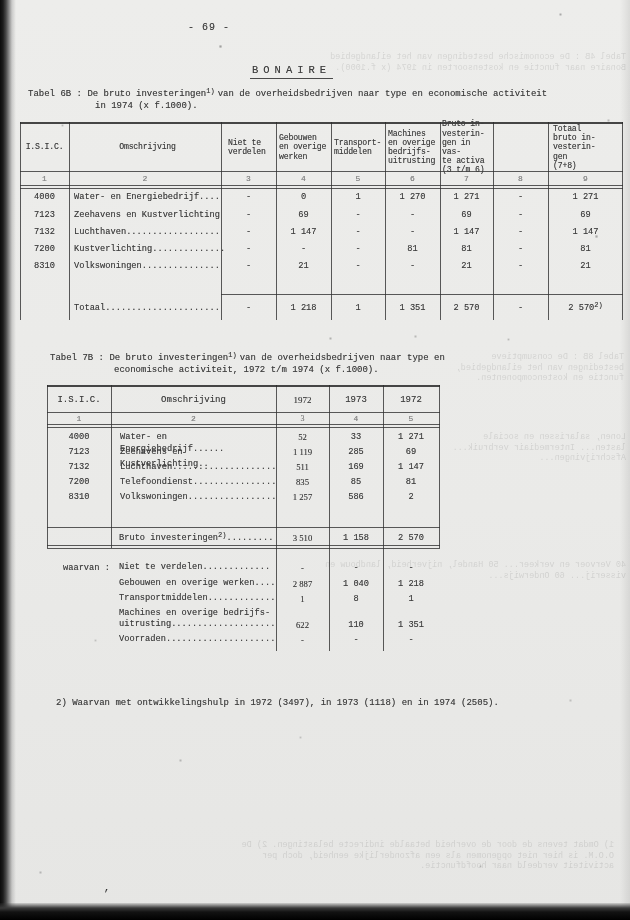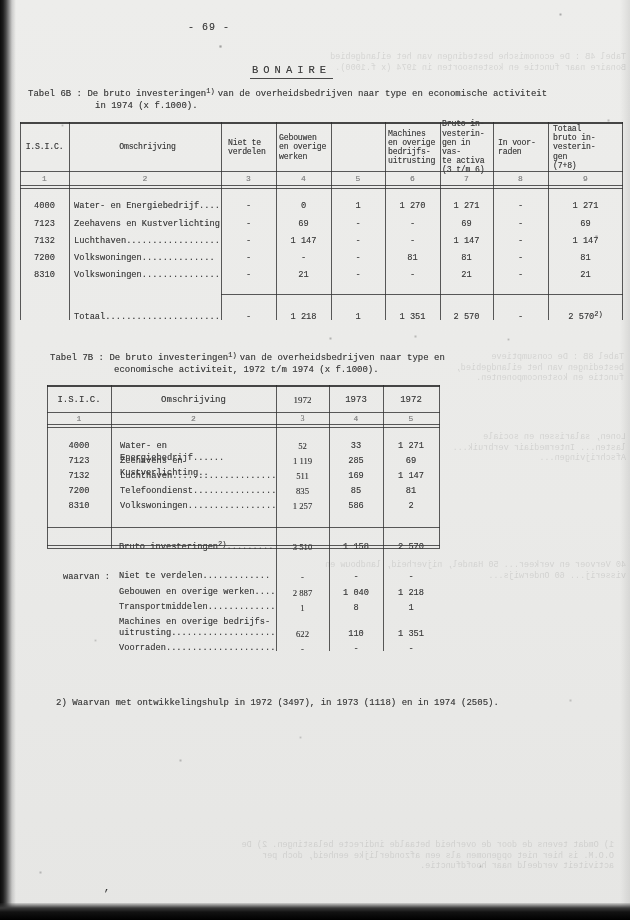--- a/index.html
+++ b/index.html
@@ -50,21 +50,21 @@
 
   
   #t6{position:absolute;left:20px;top:122px;width:603px;height:198px;}
   #t6 .vl{height:198px;}
   .h{position:absolute;top:2px;height:46px;display:flex;align-items:center;
      font-size:8.2px;line-height:9.2px;letter-spacing:-.2px;white-space:pre-line;
      text-align:left;padding-left:3px;box-sizing:border-box;}
   .hc{justify-content:center;text-align:center;padding-left:0;}
   .n{position:absolute;top:51px;height:11px;line-height:11px;font-size:8px;
      text-align:center;color:#8d8d8d;}
-  .row{position:absolute;left:0;width:100%;height:12px;margin-top:9px;}
+  .row{position:absolute;left:0;width:100%;height:12px;}
   .c{position:absolute;top:0;height:12px;line-height:12px;font-size:8.7px;text-align:center;}
   .c1{left:0;width:49px;}   .c2{left:49px;width:152px;text-align:left;padding-left:5px;box-sizing:border-box;}
   .c3{left:201px;width:55px;}.c4{left:256px;width:55px;}.c5{left:311px;width:54px;}
   .c6{left:365px;width:55px;}.c7{left:420px;width:53px;}.c8{left:473px;width:55px;}
   .c9{left:528px;width:75px;}
 
   
   #t7{position:absolute;left:47px;top:385px;width:393px;height:266px;}
   .g{position:absolute;top:3px;height:23px;display:flex;align-items:center;
      justify-content:center;font-size:9px;}
@@ -116,31 +116,31 @@
     <i class="hl" style="top:66px;width:603px"></i>
     <i class="hl" style="top:172px;left:201px;width:402px"></i>
 
     <div class="h hc c1">I.S.I.C.</div>
     <div class="h hc c2">Omschrijving</div>
     <div class="h c3" style="padding-left:7px">Niet te
 verdelen</div>
     <div class="h c4">Gebouwen
 en overige
 werken</div>
+    <div class="h c5">Transport-
+middelen</div>
     <div class="h c6">Machines
 en overige
 bedrijfs-
 uitrusting</div>
     <div class="h c7" style="padding-left:2px">Bruto in-
 vesterin-
 gen in vas-
 te activa
 (3 t/m 6)</div>
-    <div class="h c8" style="padding-left:5px">In voor-
-raden</div>
     <div class="h c9" style="padding-left:5px">Totaal
 bruto in-
 vesterin-
 gen
 (7+8)</div>
 
     <span class="n c1">1</span>
     <span class="n c2" style="text-align:center;padding-left:0">2</span>
     <span class="n c3">3</span>
     <span class="n c4">4</span>
@@ -178,21 +178,21 @@
       <span class="c c3">-</span>
       <span class="c c4">1 147</span>
       <span class="c c5">-</span>
       <span class="c c6">-</span>
       <span class="c c7">1 147</span>
       <span class="c c8">-</span>
       <span class="c c9">1 147</span>
     </div>
     <div class="row" style="top:121px">
       <span class="c c1">7200</span>
-      <span class="c c2">Volkswoningen..............</span>
+      <span class="c c2">Kustverlichting..............</span>
       <span class="c c3">-</span>
       <span class="c c4">-</span>
       <span class="c c5">-</span>
       <span class="c c6">81</span>
       <span class="c c7">81</span>
       <span class="c c8">-</span>
       <span class="c c9">81</span>
     </div>
     <div class="row" style="top:138px">
       <span class="c c1">8310</span>

